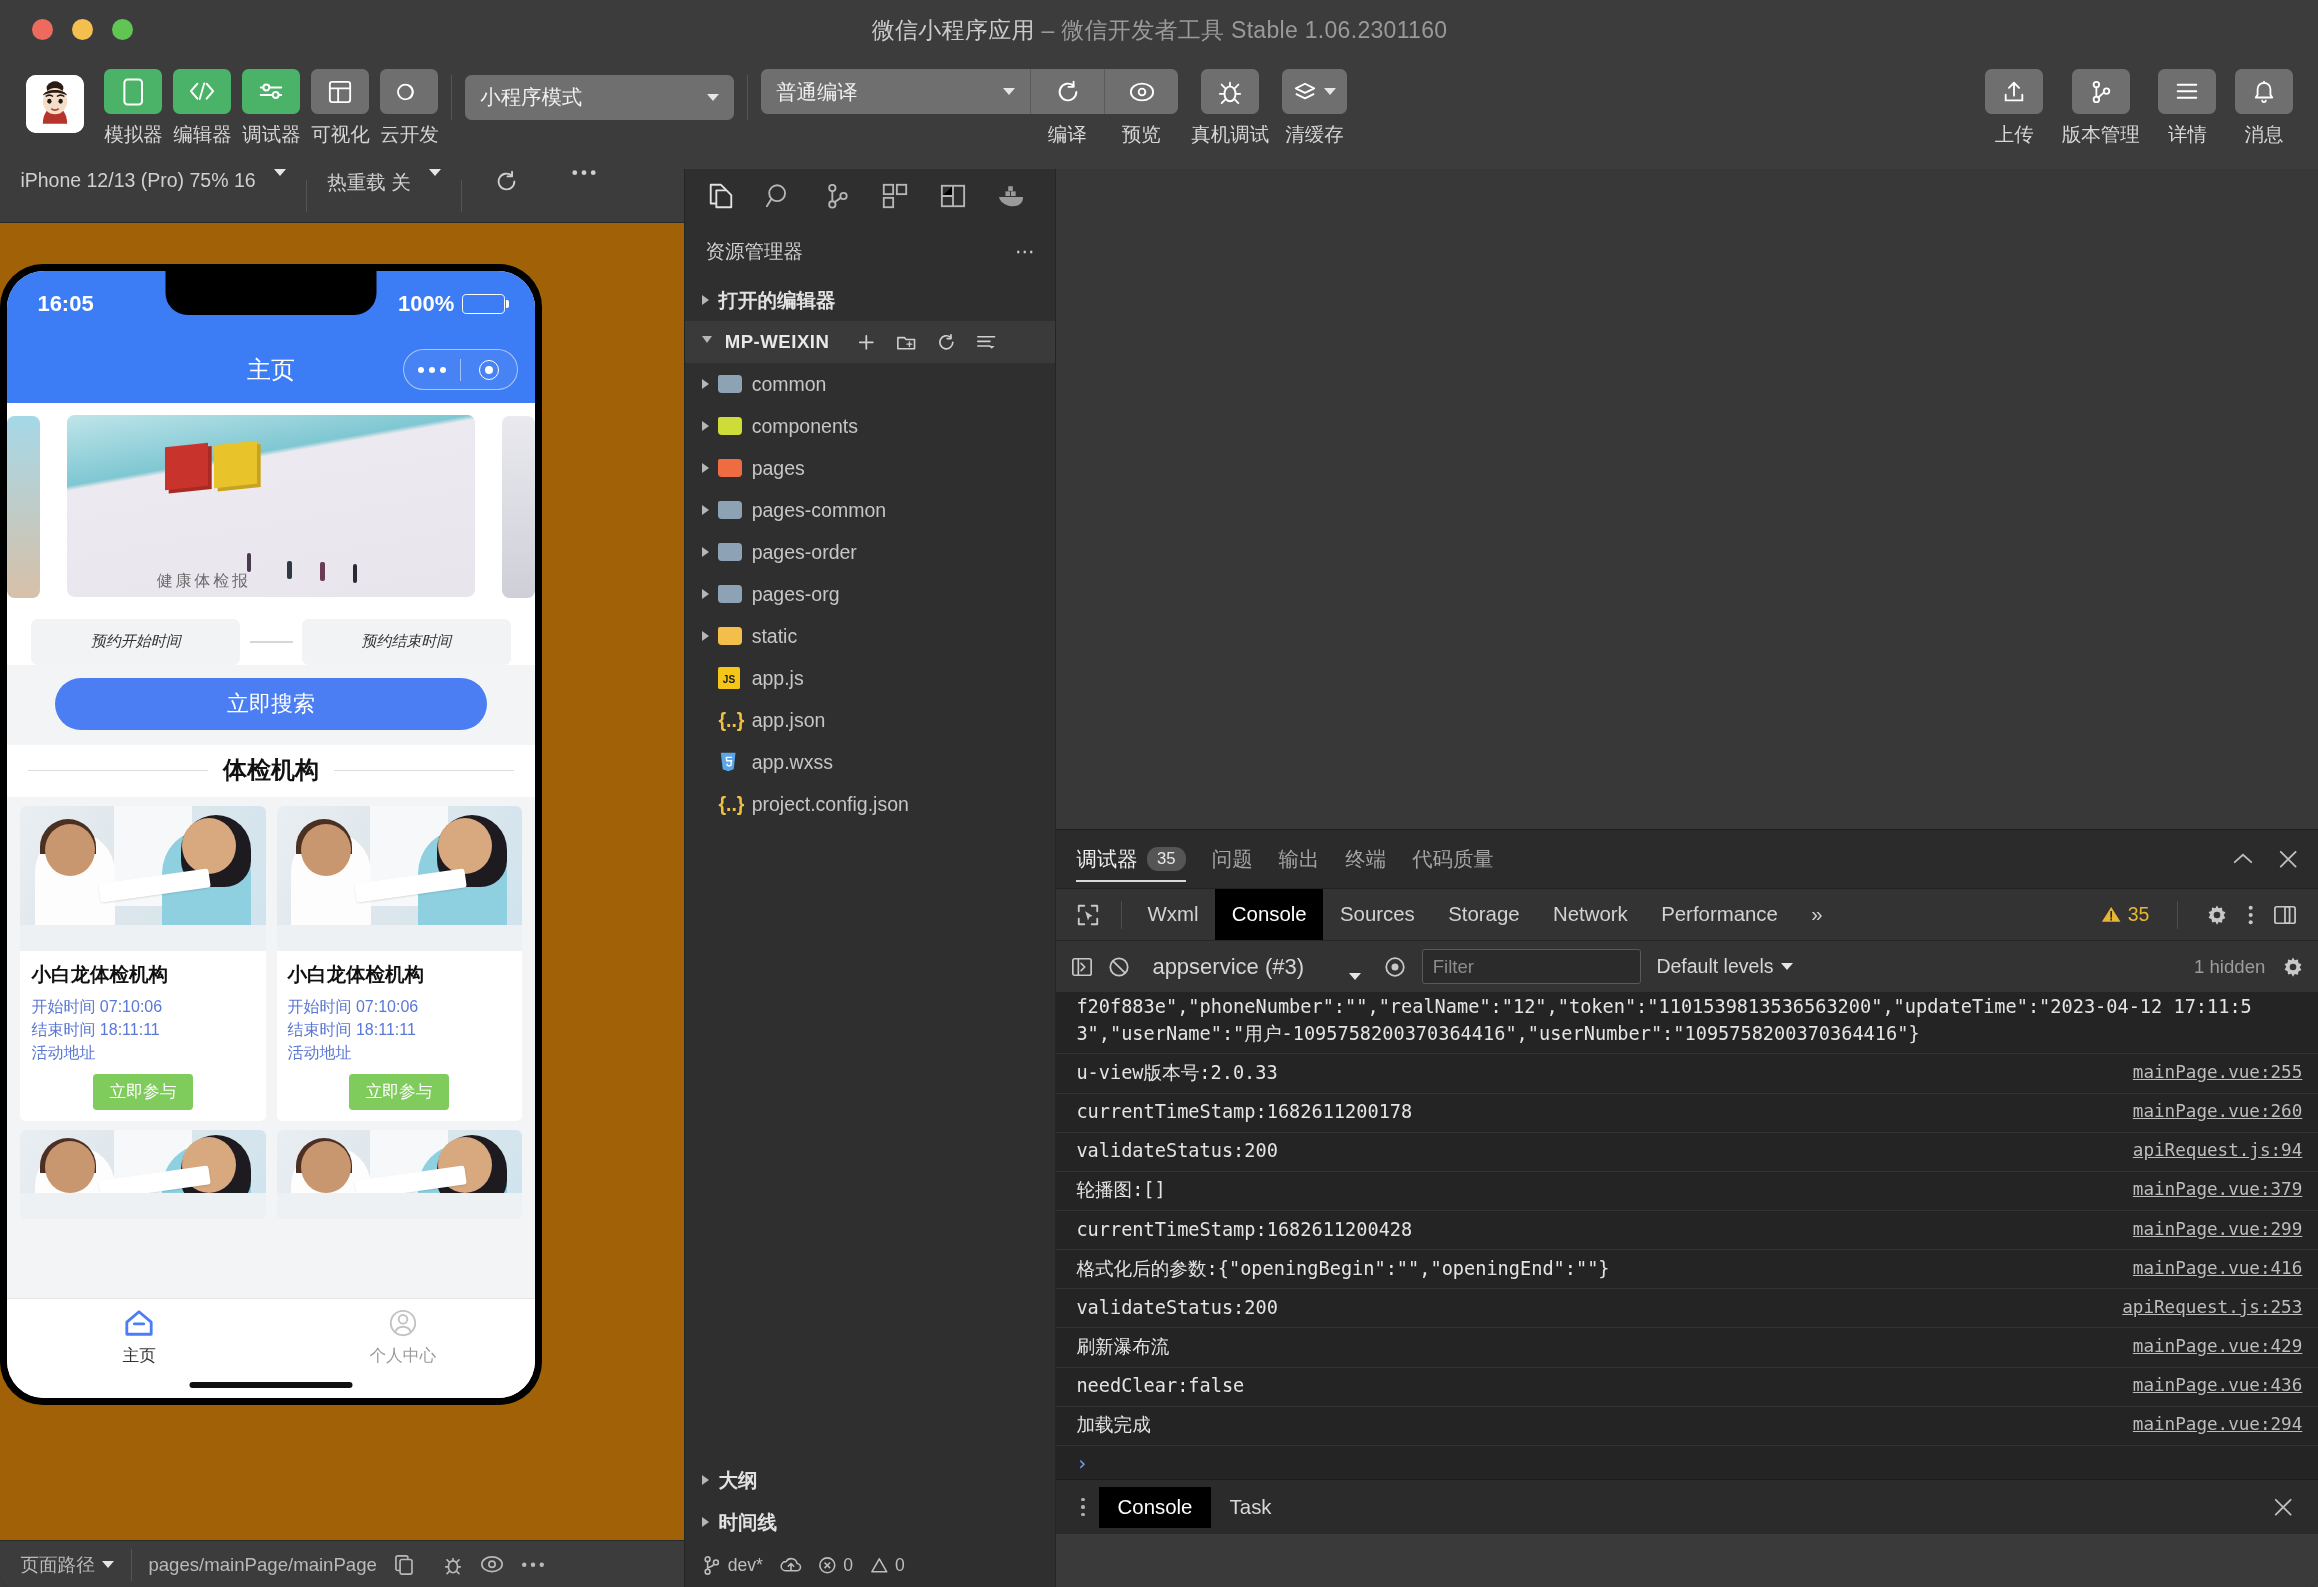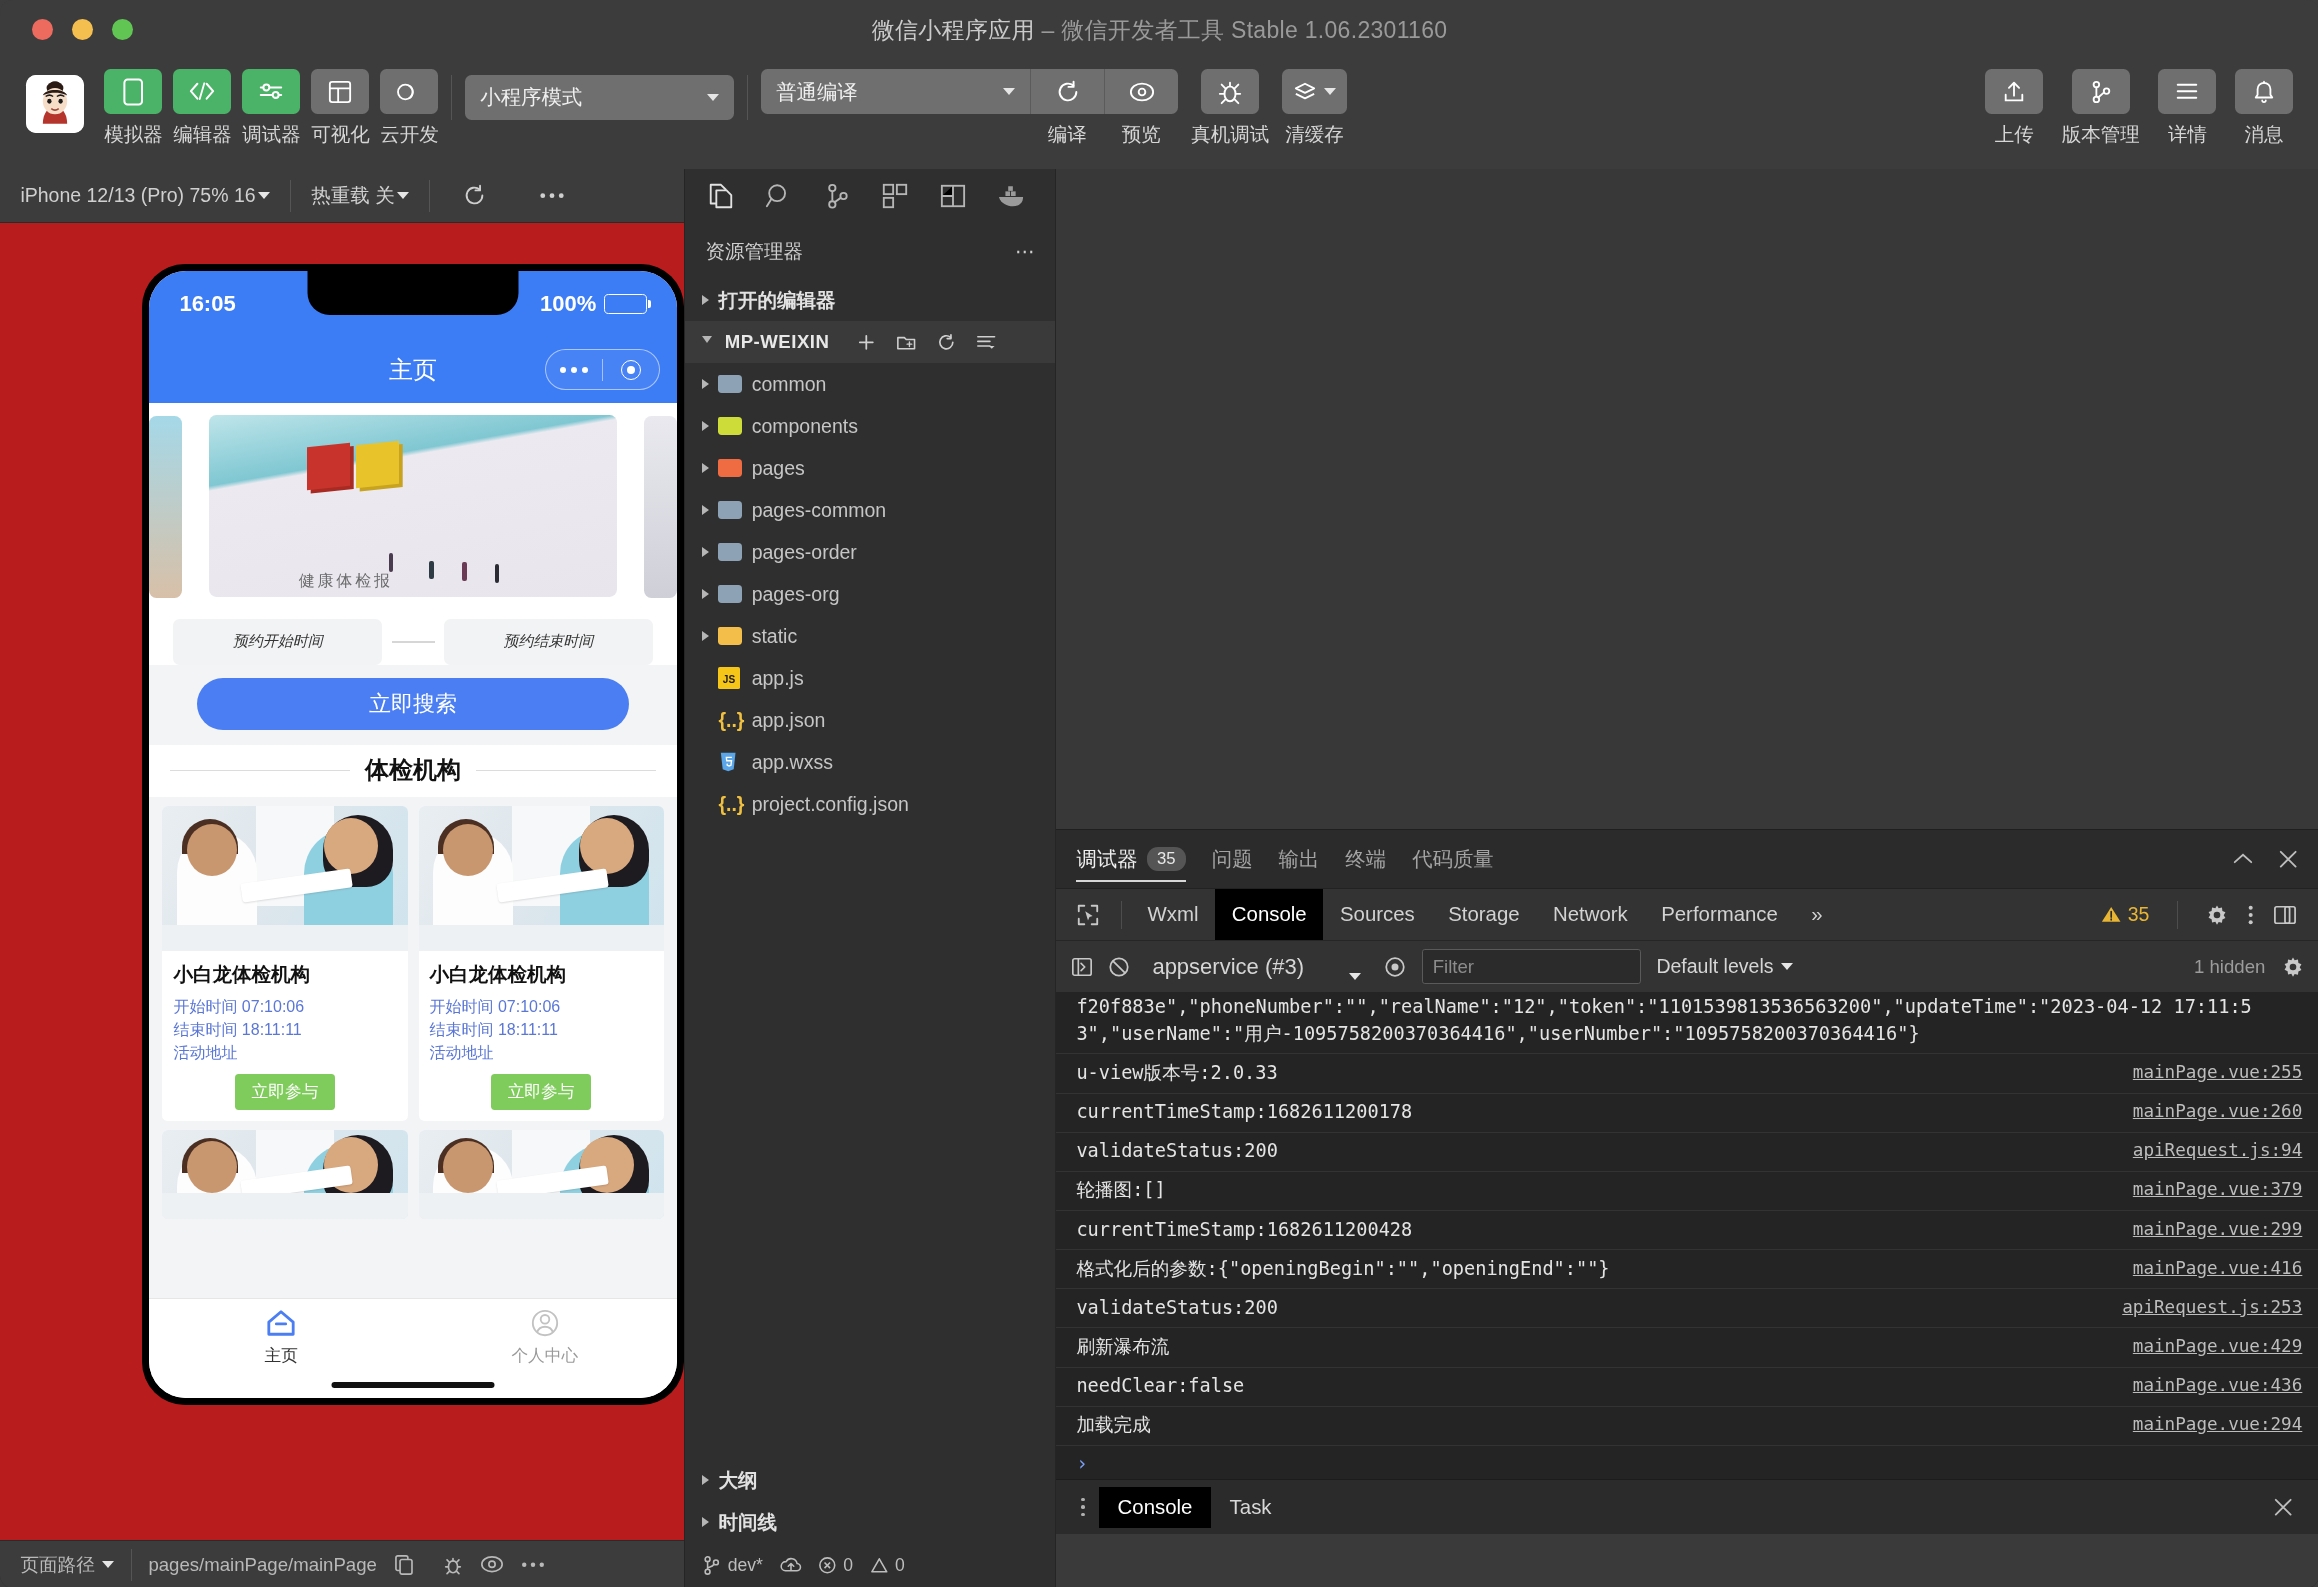--- a/index.html
+++ b/index.html
@@ -55,25 +55,25 @@
   .right-tools { position:absolute; right:26px; top:11px; display:flex; gap:18.6px; }
 
   
   .main { flex:1 1 auto; display:flex; min-height:0; }
 
   
   .sim-col { width:685px; flex:0 0 685px; background:#303030; display:flex;
              flex-direction:column; border-right:0.9px solid #252525; }
   .sim-bar { height:54px; flex:0 0 54px; display:flex; align-items:center; background:#3c3c3c;
              border-bottom:0.9px solid #2a2a2a; }
-  .sim-bar .seg { display:flex; align-items:center; height:100%; padding:0 20.4px; cursor:pointer;
-                  font-size:19.5px; color:#d0d0d0; gap:2px; }
+  .sim-bar .seg { display:flex; align-items:flex-start; height:100%; padding:0 20.4px; cursor:pointer;
+                  font-size:19.5px; color:#d0d0d0; gap:18px; }
   .vdiv { width:0.9px; height:32px; background:#555; }
-  .sim-stage { flex:1 1 auto; position:relative; background:#b91c1c; display:flex;
-               justify-content:flex-end; padding-top:41px; }
+  .sim-stage { flex:1 1 auto; position:relative; background:#a16207; display:flex;
+               justify-content:flex-start; padding-top:41px; }
   .sim-foot { height:48px; flex:0 0 48px; display:flex; align-items:center; gap:16.7px;
               padding:0 20.4px; font-size:18.6px; color:#b9b9b9; background:#3c3c3c;
               border-top:0.9px solid #2a2a2a; }
 
   
   .phone { width:542px; height:1141px; background:#000; border-radius:43px; padding:7.4px;
            position:relative; }
   .screen { width:100%; height:100%; border-radius:37px; overflow:hidden; background:#fff;
             position:relative; display:flex; flex-direction:column; }
   .statusbar { height:65px; flex:0 0 65px; background:#3c7cf5; color:#fff; display:flex;

